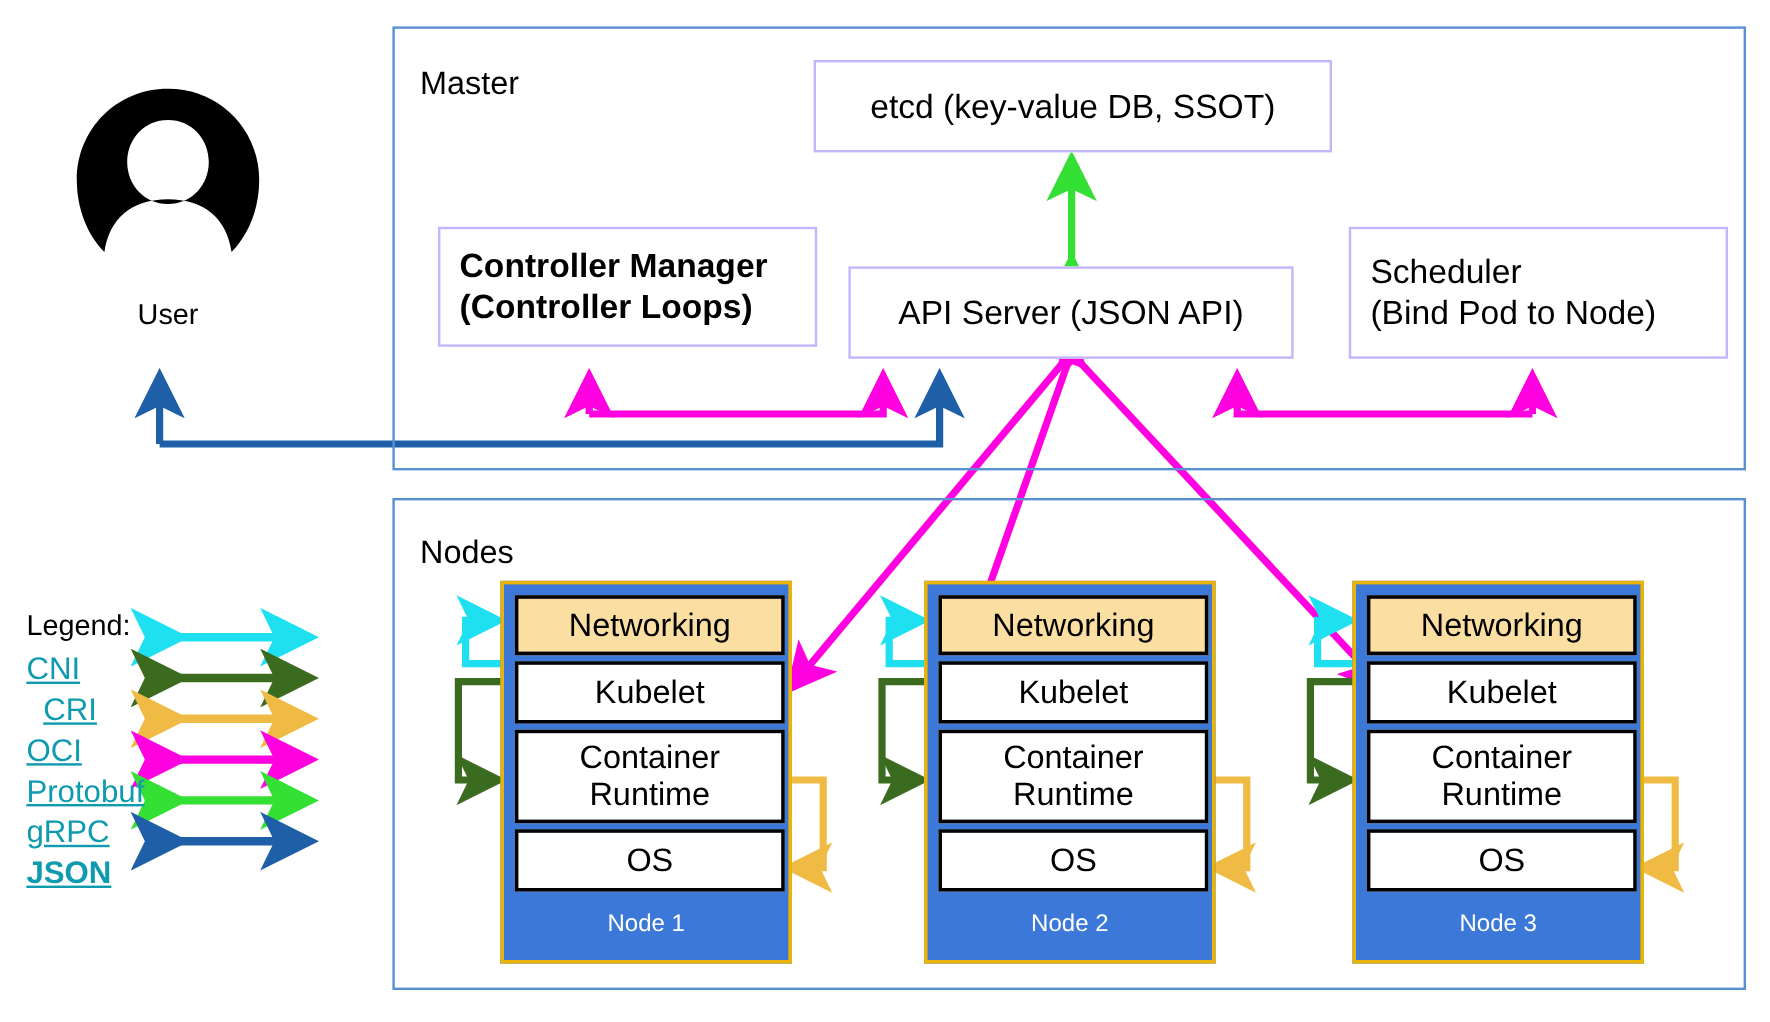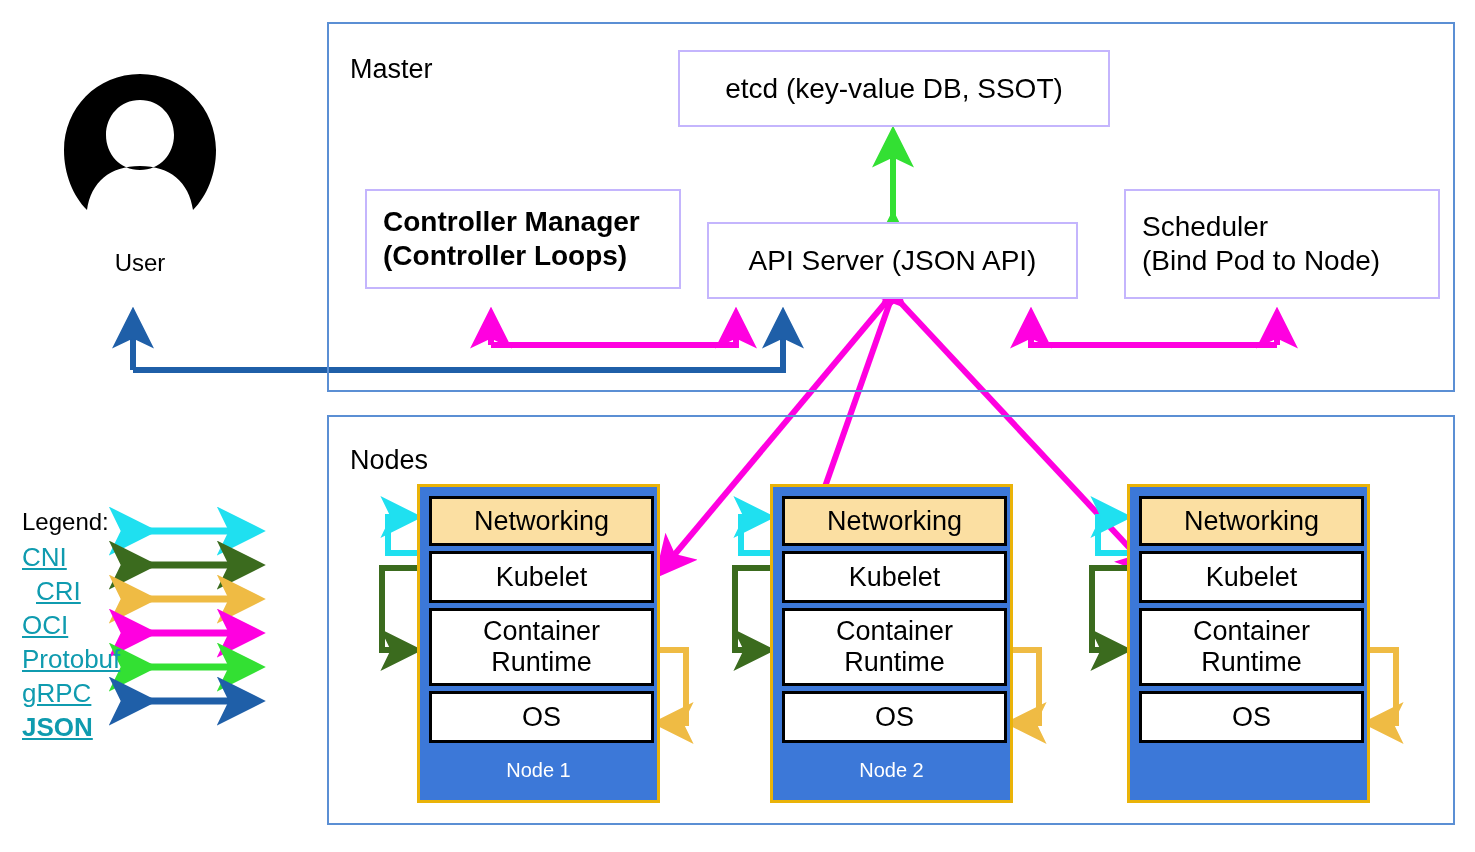--- a/index.html
+++ b/index.html
@@ -211,20 +211,21 @@
     <div class="node-slot" style="left:9px;top:64px;width:225px;height:52px;">
       <span class="txt">Kubelet</span>
     </div>
     <div class="node-slot" style="left:9px;top:121px;width:225px;height:78px;">
       <span class="txt" style="white-space:pre-line;">Container
 Runtime</span>
     </div>
     <div class="node-slot" style="left:9px;top:204px;width:225px;height:52px;">
       <span class="txt">OS</span>
     </div>
+    <div class="node-label" style="top:272px;">Node 3</div>
   </div>
 
   <div class="user-wrap" style="left:60px;top:70px;width:160px;height:160px;">
     <svg width="160" height="160" viewBox="0 0 160 160">
       <path d="M80,4 C37,4 4,38 4,80 C4,104 13,126 27,140
                C31,112 50,96 80,96 C110,96 129,112 133,140
                C147,126 156,104 156,80 C156,38 123,4 80,4 Z
                M80,30 C100,30 114,46 114,65 C114,84 100,100 80,100
                C60,100 46,84 46,65 C46,46 60,30 80,30 Z" fill="#000000" fill-rule="evenodd"></path>
     </svg>

